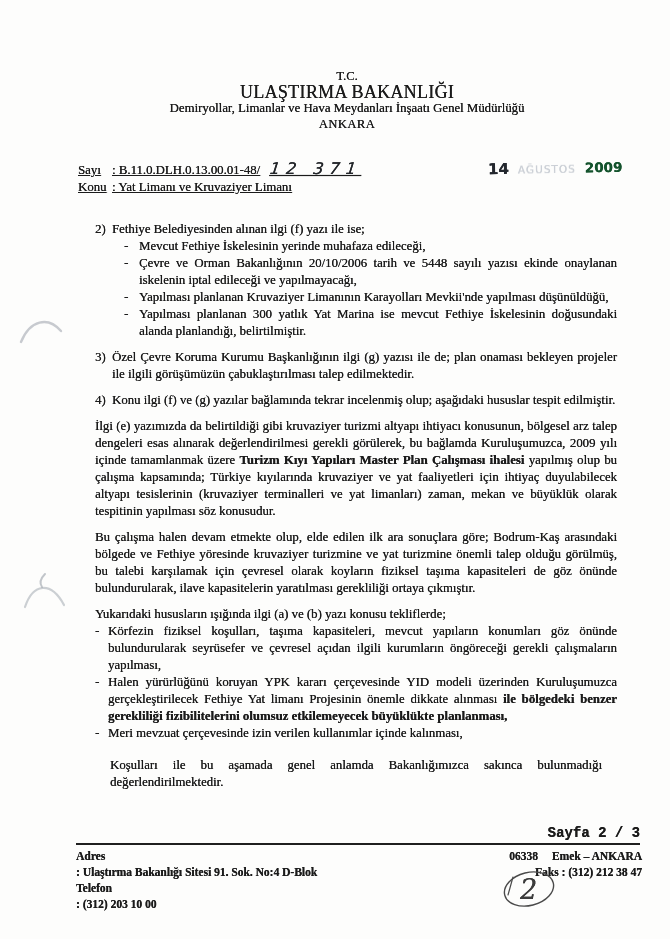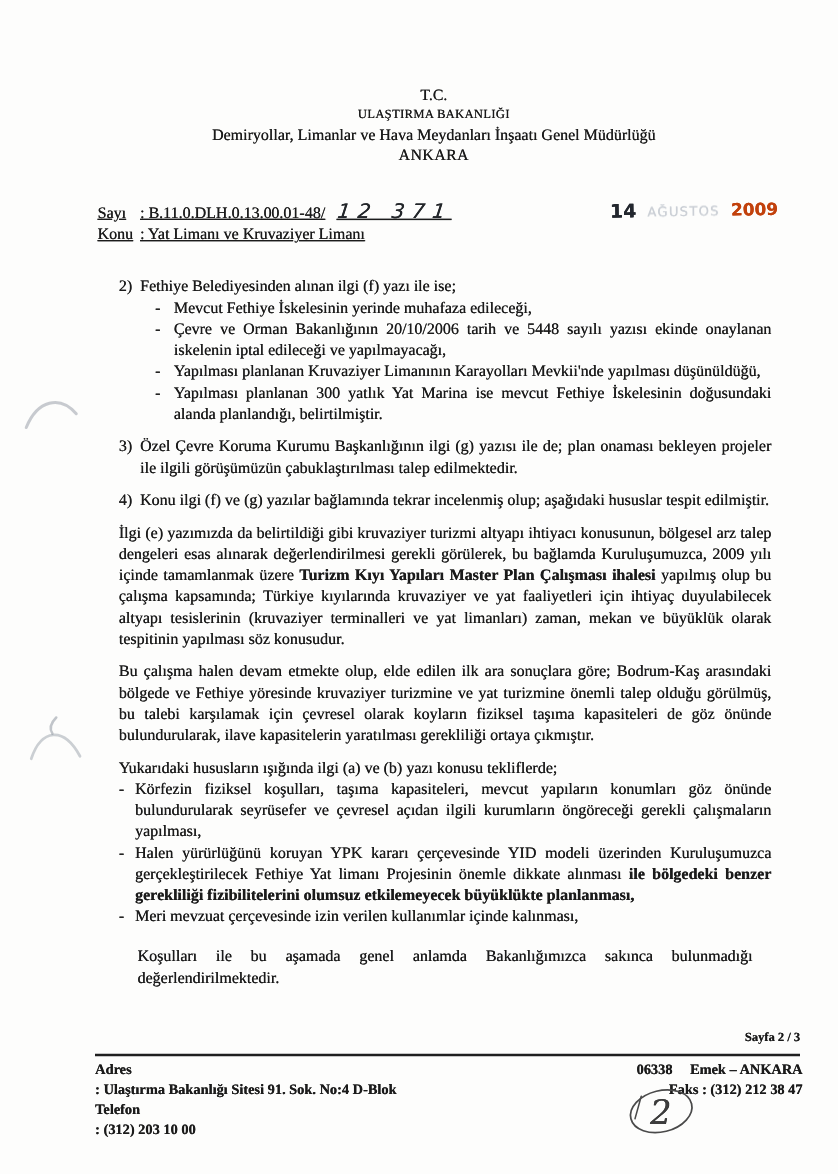--- a/index.html
+++ b/index.html
@@ -7,58 +7,58 @@
     width:670px;height:939px;position:relative;overflow:hidden;
     background:#fdfdfc;
     font-family:"Liberation Serif", serif;
     color:#1b1b1b;
   }
   .page{position:absolute;inset:0;}
   .ink{text-shadow:0.2px 0 0 currentColor;padding-left:20px;}
 
   
   .letterhead{position:absolute;top:68px;left:24px;right:0;text-align:center;line-height:16px;font-size:12.6px;}
-  .lh-ministry{font-size:10px;letter-spacing:.3px;}
+  .lh-ministry{font-size:18px;letter-spacing:.3px;}
   .lh-directorate{font-size:12.8px;}
   .lh-city{letter-spacing:.4px;}
 
   
   .meta{position:absolute;top:162px;left:78px;font-size:12.8px;line-height:17px;}
   .meta-row{display:flex;align-items:flex-start;text-decoration:underline;}
   .meta-label{width:34px;flex:none;}
   .handnum{
     display:inline-block;margin-left:10px;position:relative;top:-2px;
     font-family:"DejaVu Sans", sans-serif;font-style:italic;font-weight:500;
     font-size:16px;letter-spacing:6px;transform:skewX(-7deg);color:#23262a;
   }
 
   
   .stamp{position:absolute;top:159px;left:488px;display:flex;gap:9px;align-items:baseline;
     font-family:"DejaVu Sans", sans-serif;transform:rotate(-1deg);}
   .stamp-day{font-size:15px;font-weight:700;color:#23272e;}
   .stamp-month{font-size:10.5px;letter-spacing:1px;color:#8d97a6;opacity:.45;filter:blur(.4px);}
-  .stamp-year{font-size:13.5px;font-weight:600;color:#c2410c;}
+  .stamp-year{font-size:13.5px;font-weight:600;color:#14532d;}
 
   
   .bodytext{position:absolute;top:221px;left:95px;width:522px;font-size:12.8px;line-height:17px;}
   .para{margin:0 0 9px 0;}
   .just{text-align:justify;}
   .numbered{display:flex;}
   .num{width:17px;flex:none;}
   .ncontent{flex:1;min-width:0;}
   .sub-bullet{display:flex;margin-left:12px;}
   .sub-bullet .dash{width:15px;flex:none;}
   .sub-bullet .btext{flex:1;min-width:0;}
   .p-bullet{display:flex;}
   .p-bullet .dash{width:13px;flex:none;}
   .p-bullet .btext{flex:1;min-width:0;}
   b{font-weight:700;}
 
   
-  .sayfa{position:absolute;top:825px;right:30px;font-size:10px;font-weight:700;}
+  .sayfa{position:absolute;top:825px;right:30px;font-size:14px;font-weight:700;font-family:Liberation Mono, monospace;}
   .rule{position:absolute;top:843px;left:76px;width:564px;border-top:2px solid #1f1f1f;}
   .footrows{position:absolute;top:848px;left:76px;right:28px;display:flex;justify-content:space-between;
     font-size:11.5px;font-weight:700;line-height:16px;}
   .foot-left .frow{display:flex;flex-direction:column;}
   .foot-left .flabel{width:52px;flex:none;}
   .foot-right{text-align:right;}
   .foot-right .frow1{display:flex;justify-content:flex-end;gap:14px;margin-left:30px;}
 
   
   .circled2{position:absolute;left:498px;top:866px;width:64px;height:46px;}

